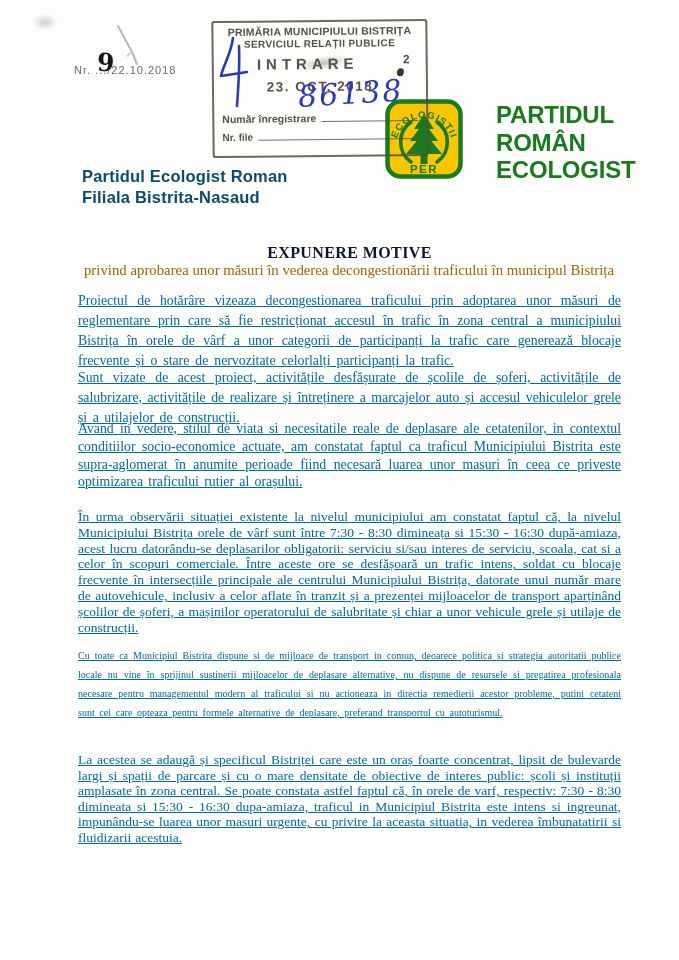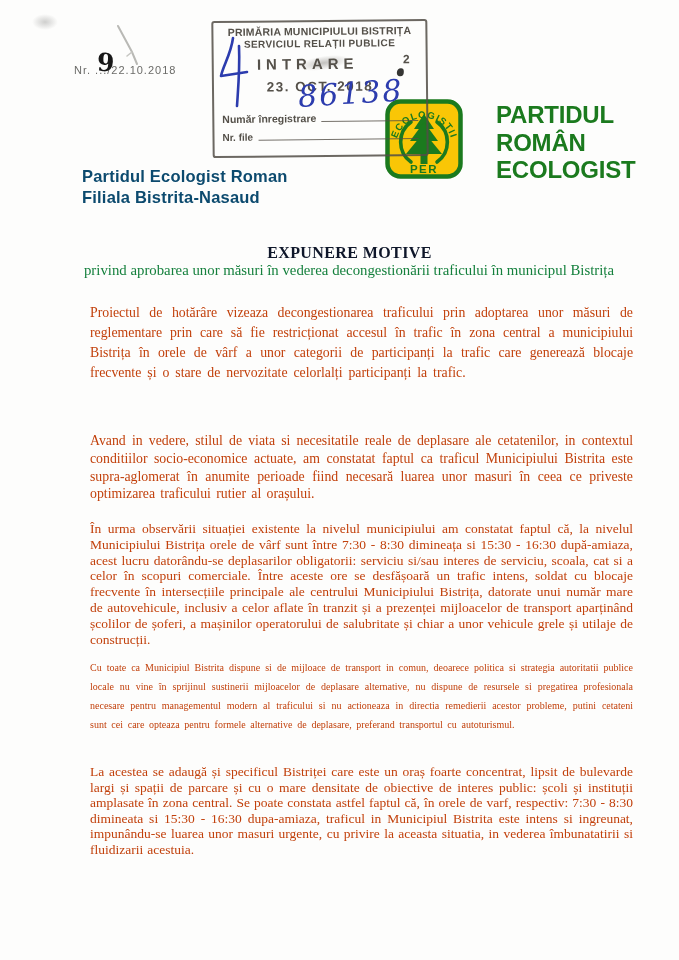--- a/index.html
+++ b/index.html
@@ -63,25 +63,25 @@
     font-family:"Liberation Sans",sans-serif;font-weight:700;font-size:16.5px;
     line-height:21px;color:#0c4a6e;letter-spacing:.2px;
   }
   
   .doc-title{
     position:absolute;left:78px;width:543px;top:244px;text-align:center;
     font-size:16px;font-weight:700;letter-spacing:.4px;color:#0f172a;
   }
   .doc-subtitle{
     position:absolute;left:60px;width:578px;top:262px;text-align:center;
-    font-size:14.8px;color:#15803d;
+    font-size:14.8px;color:#a16207;
   }
   .para{
-    position:absolute;left:78px;width:543px;margin:12px;
-    text-align:justify;color:#c2410c;font-size:13.8px;
+    position:absolute;left:78px;width:543px;margin:0;
+    text-align:justify;color:#0369a1;font-size:13.8px;text-decoration:underline;
   }
   .p0{top:291px;line-height:20px;word-spacing:2.5px;}
   .p1{top:368px;line-height:20px;word-spacing:2px;}
   .p2{top:420px;line-height:17.8px;word-spacing:1.8px;}
   .p3{top:509px;line-height:15.8px;font-size:13.5px;word-spacing:.6px;}
   .p4{top:646px;line-height:19px;font-size:10px;word-spacing:2.2px;}
   .p5{top:752px;line-height:15.6px;font-size:13.5px;word-spacing:.6px;}
 </style>
 </head>
 <body>
@@ -148,18 +148,19 @@
 
   <div class="letterhead">
     <div>Partidul Ecologist Roman</div>
     <div>Filiala Bistrita-Nasaud</div>
   </div>
 
   <div class="doc-title">EXPUNERE MOTIVE</div>
   <div class="doc-subtitle">privind aprobarea unor măsuri în vederea decongestionării traficului în municipul Bistrița</div>
 
   <p class="para p0">Proiectul de hotărâre vizeaza decongestionarea traficului prin adoptarea unor măsuri de reglementare prin care să fie restricționat accesul în trafic în zona central a municipiului Bistrița în orele de vârf a unor categorii de participanți la trafic care generează blocaje frecvente și o stare de nervozitate celorlalți participanți la trafic.</p>
+  <p class="para p1">Sunt vizate de acest proiect, activitățile desfășurate de școlile de șoferi, activitățile de salubrizare, activitățile de realizare și întreținere a marcajelor auto și accesul vehiculelor grele și a utilajelor de construcții.</p>
   <p class="para p2">Avand in vedere, stilul de viata si necesitatile reale de deplasare ale cetatenilor, in contextul conditiilor socio-economice actuate, am constatat faptul ca traficul Municipiului Bistrita este supra-aglomerat în anumite perioade fiind necesară luarea unor masuri în ceea ce priveste optimizarea traficului rutier al orașului.</p>
   <p class="para p3">În urma observării situației existente la nivelul municipiului am constatat faptul că, la nivelul Municipiului Bistrița orele de vârf sunt între 7:30 - 8:30 dimineața si 15:30 - 16:30 după-amiaza, acest lucru datorându-se deplasarilor obligatorii: serviciu si/sau interes de serviciu, scoala, cat si a celor în scopuri comerciale. Între aceste ore se desfășoară un trafic intens, soldat cu blocaje frecvente în intersecțiile principale ale centrului Municipiului Bistrița, datorate unui număr mare de autovehicule, inclusiv a celor aflate în tranzit și a prezenței mijloacelor de transport aparținând școlilor de șoferi, a mașinilor operatorului de salubritate și chiar a unor vehicule grele și utilaje de construcții.</p>
   <p class="para p4">Cu toate ca Municipiul Bistrita dispune si de mijloace de transport in comun, deoarece politica si strategia autoritatii publice locale nu vine în sprijinul sustinerii mijloacelor de deplasare alternative, nu dispune de resursele si pregatirea profesionala necesare pentru managementul modern al traficului si nu actioneaza in directia remedierii acestor probleme, putini cetateni sunt cei care opteaza pentru formele alternative de deplasare, preferand transportul cu autoturismul.</p>
   <p class="para p5">La acestea se adaugă și specificul Bistriței care este un oraș foarte concentrat, lipsit de bulevarde largi și spații de parcare și cu o mare densitate de obiective de interes public: școli și instituții amplasate în zona central. Se poate constata astfel faptul că, în orele de varf, respectiv: 7:30 - 8:30 dimineata si 15:30 - 16:30 dupa-amiaza, traficul in Municipiul Bistrita este intens si ingreunat, impunându-se luarea unor masuri urgente, cu privire la aceasta situatia, in vederea îmbunatatirii si fluidizarii acestuia.</p>
 
 </div>
 
 </body></html>

